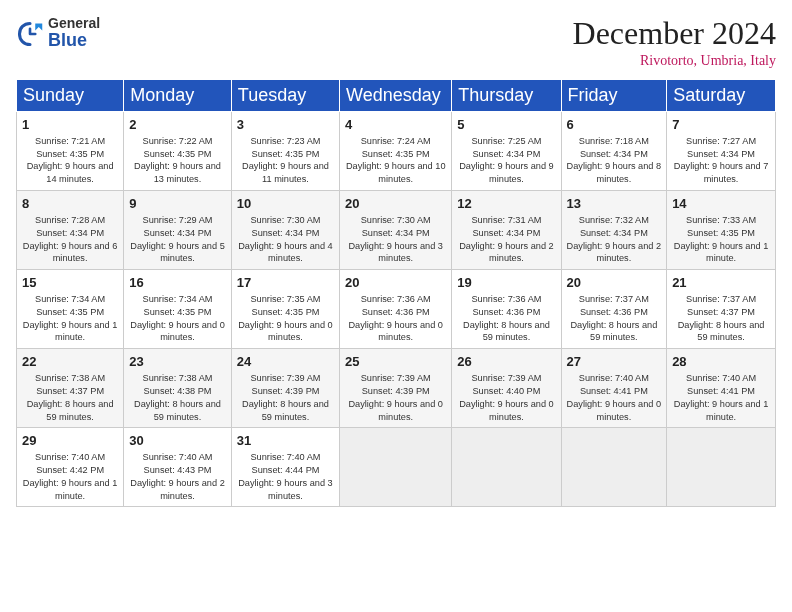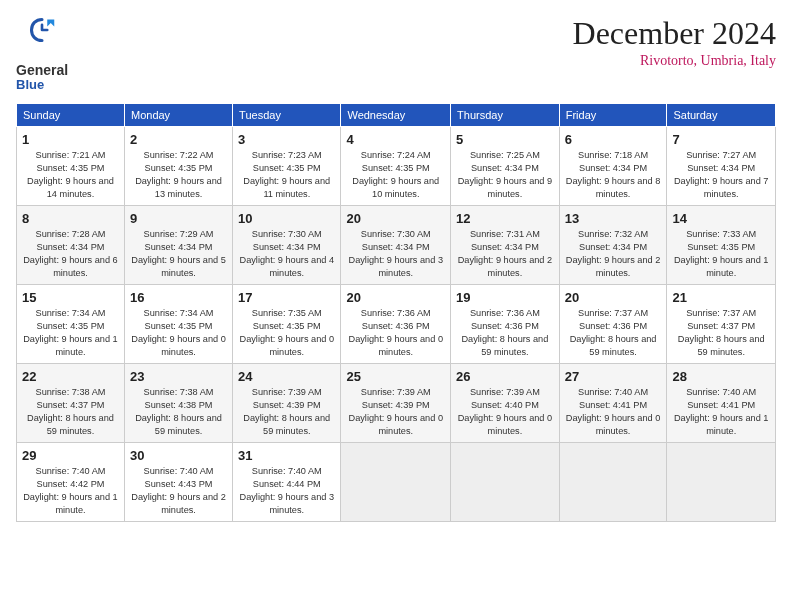--- a/index.html
+++ b/index.html
@@ -18,35 +18,34 @@
     }
     .header {
       display: flex;
       justify-content: space-between;
       align-items: flex-start;
       margin-bottom: 10px;
     }
     .logo {
       display: flex;
       align-items: center;
-      gap: 19px;
-      flex-direction: column;
+      gap: 4px;
     }
     .logo-text {
       display: flex;
       flex-direction: column;
       line-height: 1.1;
     }
     .logo-general {
       font-size: 14px;
       font-weight: bold;
       color: #333;
     }
     .logo-blue {
-      font-size: 13px;
+      font-size: 18px;
       font-weight: bold;
       color: #2255aa;
     }
     .logo-icon {
       width: 28px;
       height: 28px;
     }
     .title-block {
       text-align: right;
       font-family: Liberation Serif, serif;
@@ -64,21 +63,21 @@
     }
     .calendar {
       width: 100%;
       border-collapse: collapse;
     }
     .calendar th {
       background: #2255bb;
       color: #fff;
       text-align: left;
       padding: 5px 6px;
-      font-size: 11px;
+      font-size: 18px;
       font-weight: normal;
       border: 1px solid #fff;
     }
     .calendar td {
       vertical-align: top;
       padding: 4px 5px;
       border: 1px solid #ccc;
       width: 113px;
       background: #fff;
       font-size: 9.5px;

